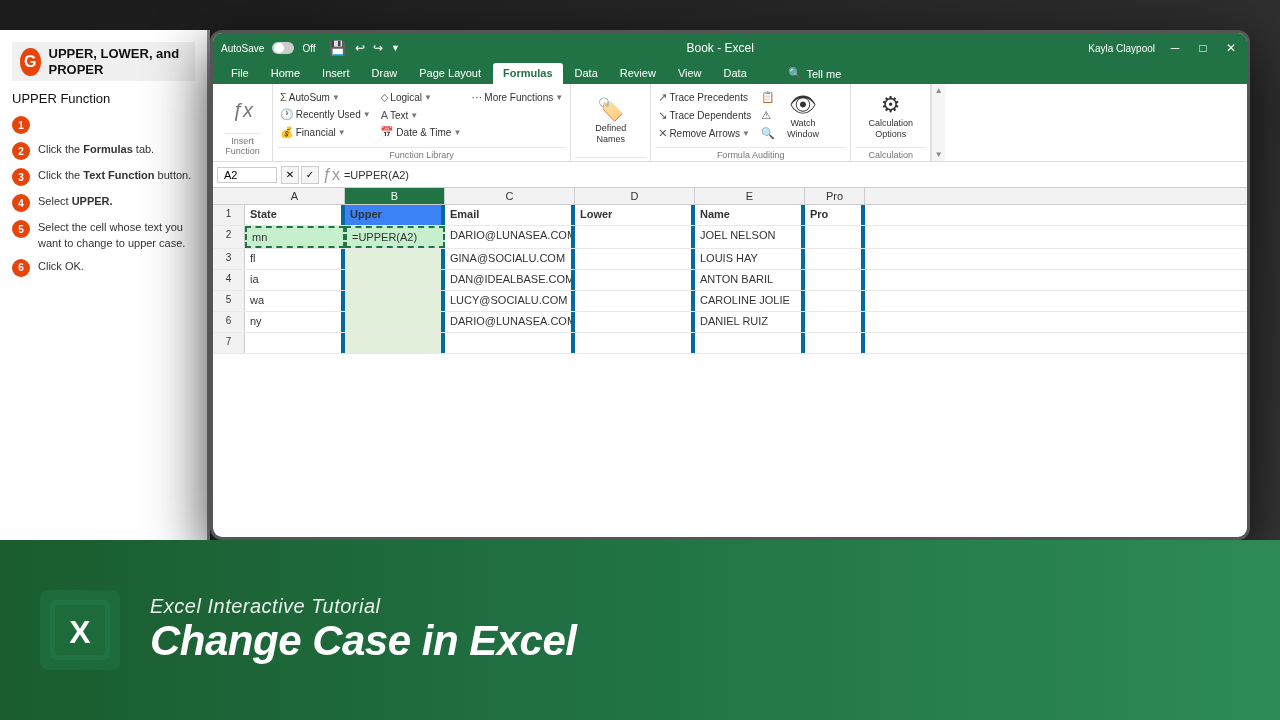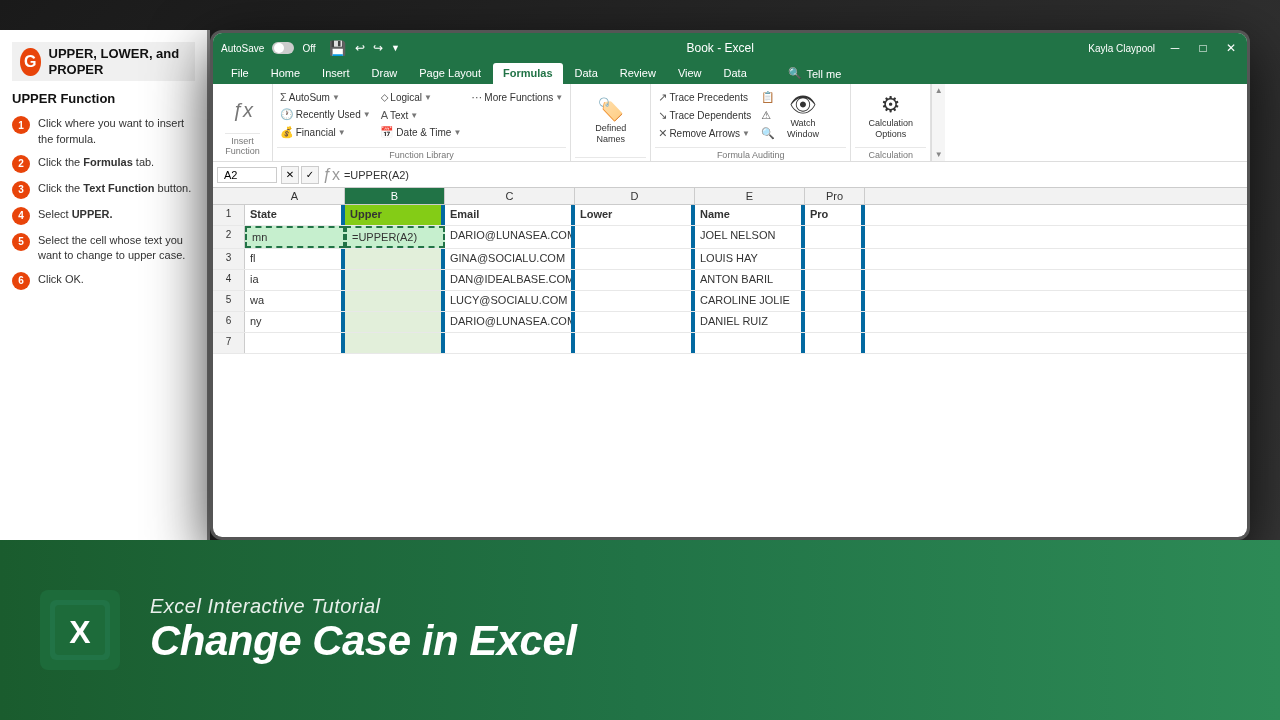--- a/index.html
+++ b/index.html
@@ -218,21 +218,21 @@
     }
     .panel-title {
       font-size: 13px;
       font-weight: 700;
       color: #111;
       line-height: 1.2;
     }
 
     .lesson-title {
       font-size: 13px;
-      font-weight: 700;
+      font-weight: 400;
       color: #111;
       margin-bottom: 10px;
     }
 
     .step {
       display: flex;
       align-items: flex-start;
       gap: 8px;
       margin-bottom: 8px;
     }
@@ -405,23 +405,20 @@
     <div class="panel-header">
       <div class="g-logo">
         <span>G</span>
       </div>
       <div class="panel-title">UPPER, LOWER, and PROPER</div>
     </div>
     <div class="lesson-title">UPPER Function</div>
 
     <div class="step">
       <div class="step-num">1</div>
-      <div class="step-text">
-        Click where you want to insert the formula.
-      </div>
     </div>
     <div class="step">
       <div class="step-num">2</div>
       <div class="step-text">
         Click the <strong>Formulas</strong> tab.
       </div>
     </div>
     <div class="step">
       <div class="step-num">3</div>
       <div class="step-text">
@@ -629,21 +626,21 @@
           <div class="col-header selected">B</div>
           <div class="col-header" style="width:130px;">C</div>
           <div class="col-header" style="width:120px;">D</div>
           <div class="col-header" style="width:110px;">E</div>
           <div class="col-header extra">Pro</div>
         </div>
 
         <div class="sheet-row">
           <div class="row-num">1</div>
           <div class="cell header-cell">State</div>
-          <div class="cell header-cell" style="background:#84cc16;">Upper</div>
+          <div class="cell header-cell" style="background:#3b82f6;">Upper</div>
           <div class="cell header-cell" style="width:130px;">Email</div>
           <div class="cell header-cell" style="width:120px;">Lower</div>
           <div class="cell header-cell" style="width:110px;">Name</div>
           <div class="cell extra header-cell">Pro</div>
         </div>
 
         <div class="sheet-row">
           <div class="row-num">2</div>
           <div class="cell active">mn</div>
           <div class="cell formula-cell">=UPPER(A2)</div>

